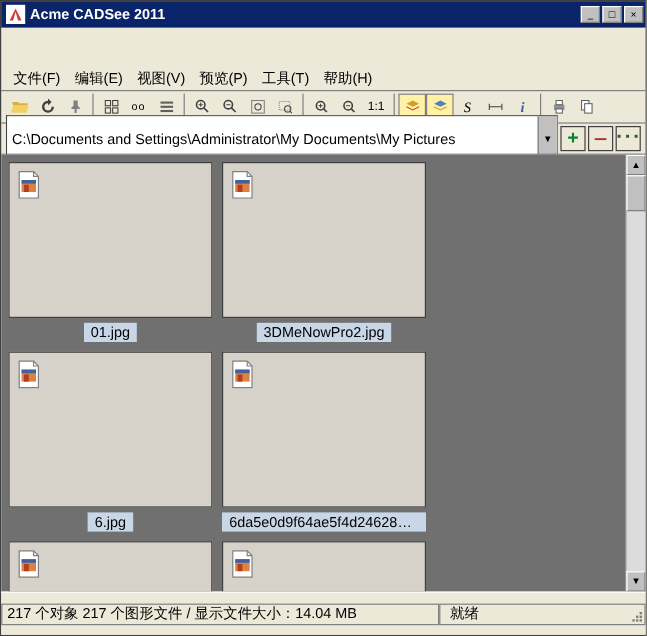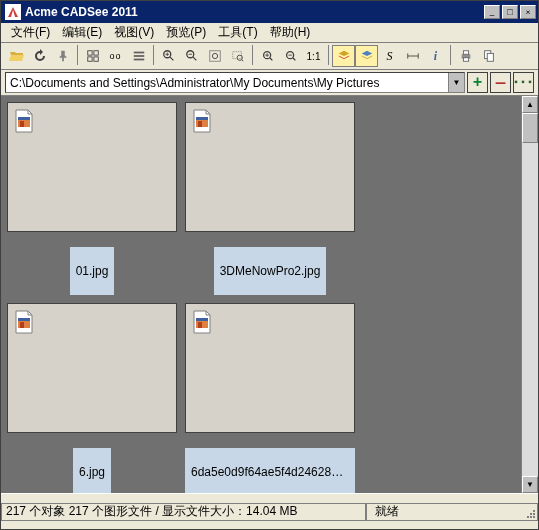--- a/index.html
+++ b/index.html
@@ -52,20 +52,21 @@
     display: flex; align-items: center; justify-content: center;
     color: black;
     font-family: "Marlett", "Tahoma";
   }
   .menubar {
     height: 20px;
     display: flex;
     align-items: center;
     border-bottom: 1px solid #808080;
     padding-left: 4px;
+    margin-top: 33px;
   }
   .menubar .menu-item {
     padding: 2px 6px;
     cursor: default;
   }
   .toolbar {
     height: 27px;
     display: flex;
     padding: 2px 4px;
     border-bottom: 1px solid #808080;
@@ -89,21 +90,21 @@
   .toolbar svg { display: block; }
   .addressbar {
     height: 25px;
     display: flex;
     align-items: center;
     padding: 2px 4px;
     gap: 2px;
   }
   .addressbar .combo {
     flex: 1;
-    height: 21px;
+    height: 39px;
     display: flex;
     background: white;
     border: 1px solid #808080;
     border-top: 1px solid #404040;
     border-left: 1px solid #404040;
   }
   .addressbar .combo input {
     flex: 1;
     border: none;
     outline: none;
@@ -159,24 +160,24 @@
     border: 1px solid #404040;
     padding: 6px;
     display: flex;
     align-items: flex-start;
   }
   .file-icon {
     width: 20px;
     height: 24px;
   }
   .thumb-label {
-    margin-top: 15px;
+    margin-top: 4px;
     background: #c8d7e8;
     color: black;
-    padding: 17px 6px;
+    padding: 1px 6px;
     font-size: 12px;
     max-width: 170px;
     white-space: nowrap;
     overflow: hidden;
     text-overflow: ellipsis;
     text-align: center;
   }
   .scrollbar-v {
     width: 17px;
     background: #dcdcdc;

